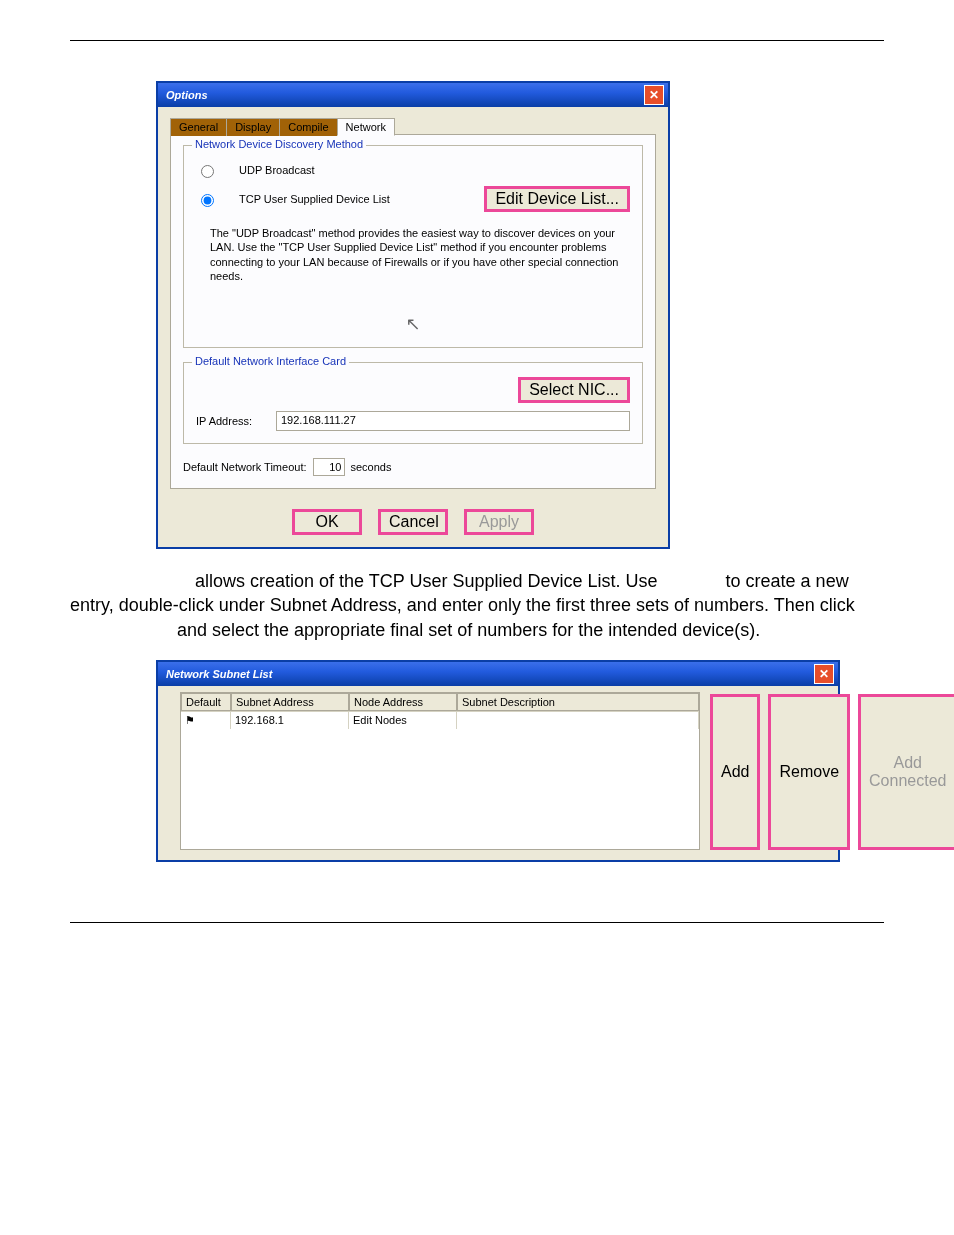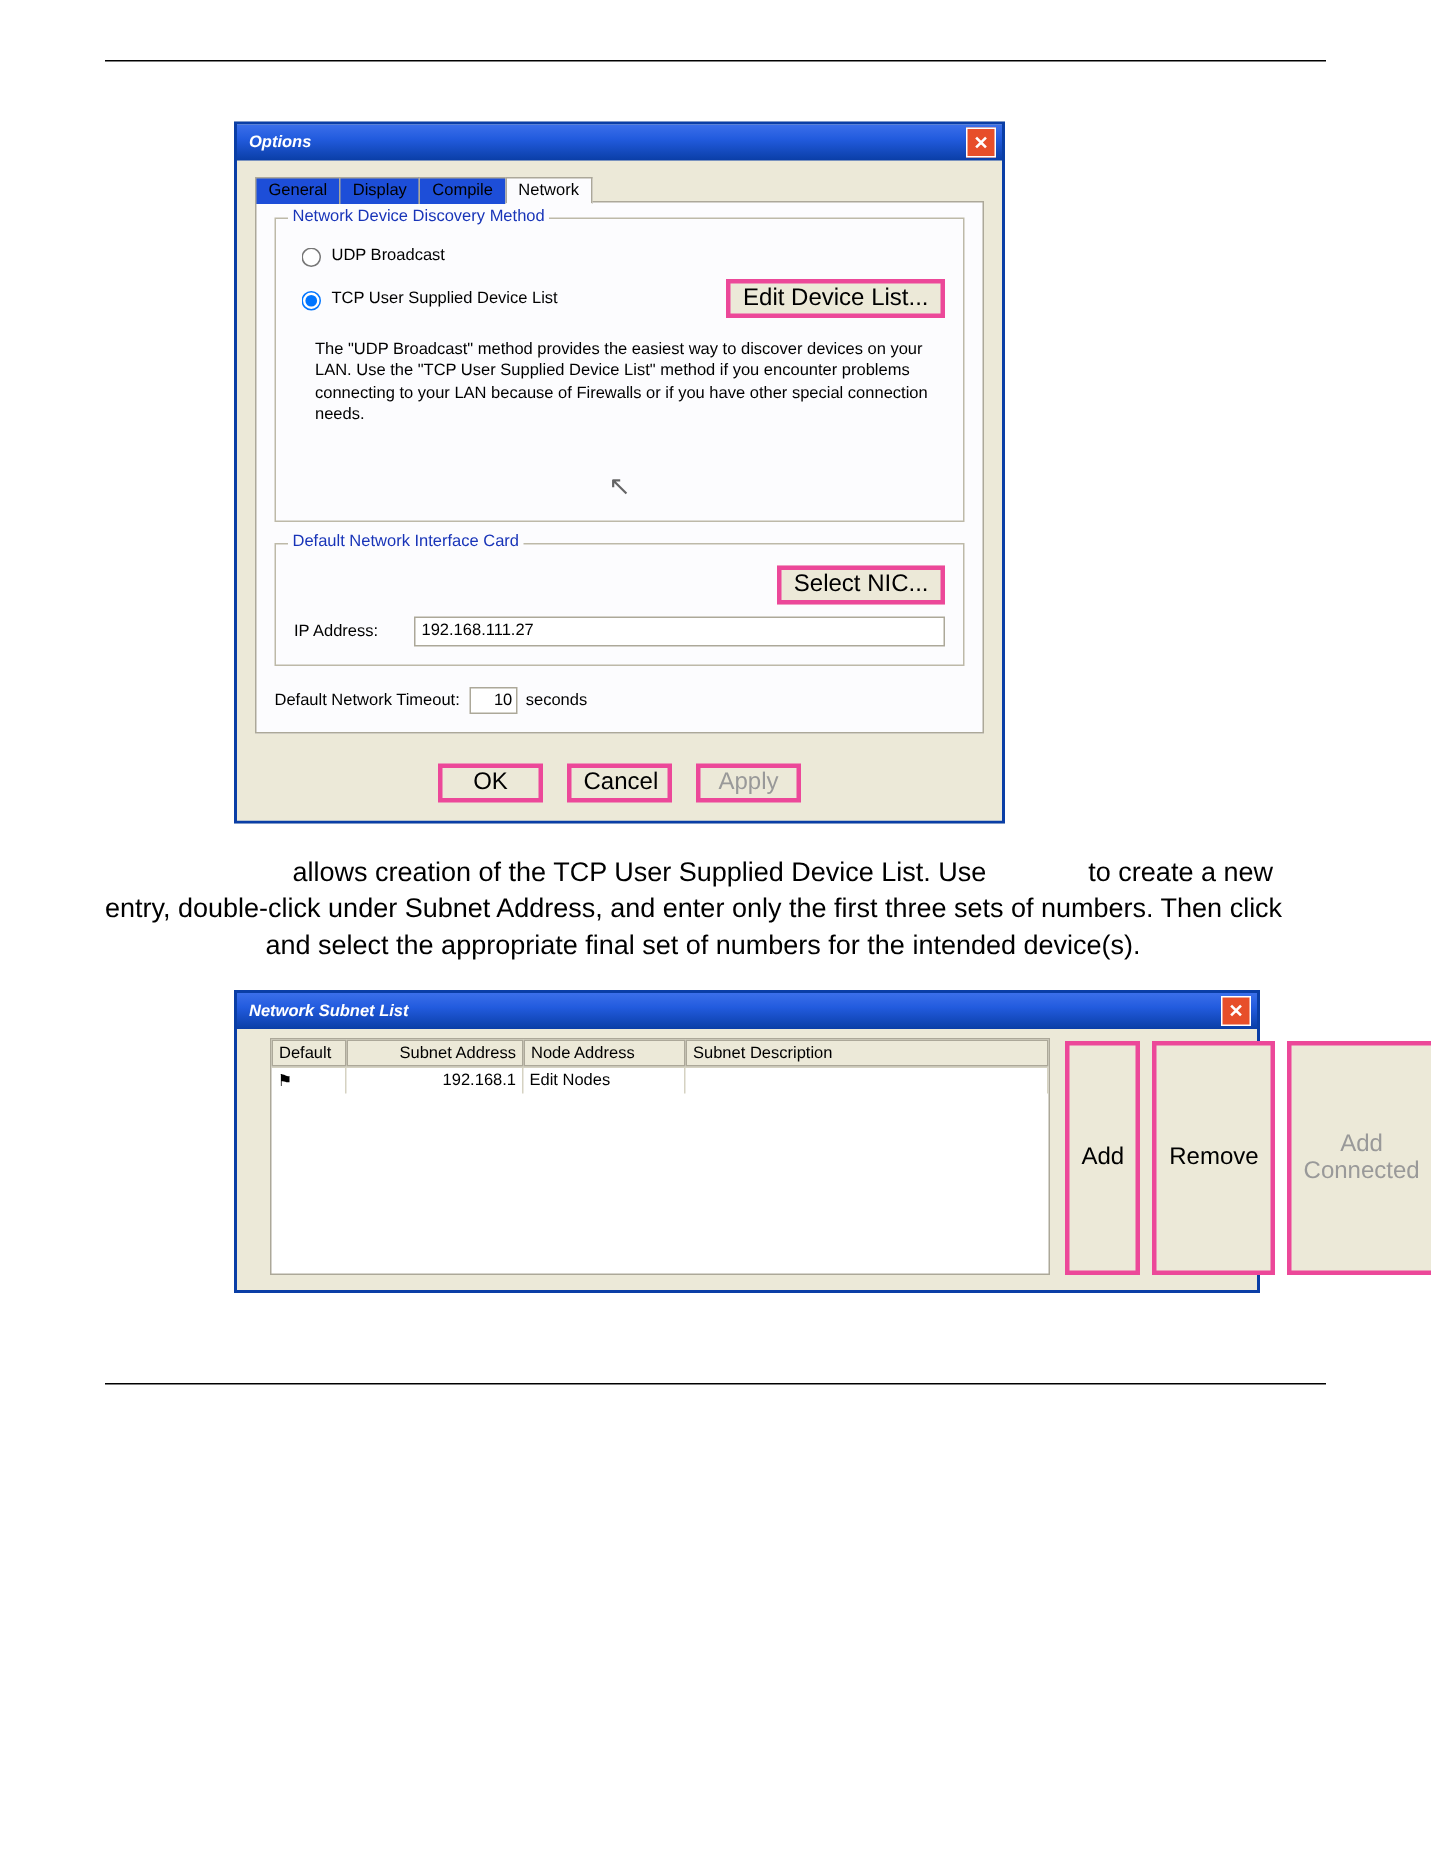--- a/index.html
+++ b/index.html
@@ -64,21 +64,21 @@
     padding: 10px 12px 10px 12px;
   }
 
   .tabs {
     display: flex;
     margin-bottom: -1px;
   }
   .tab {
     border: 1px solid #aca899;
     border-bottom: none;
-    background: #1d4ed8;
+    background: #a16207;
     padding: 2px 8px;
     margin-right: -1px;
     cursor: pointer;
     position: relative;
     top: 1px;
   }
   .tab.active {
     background: #fcfcfe;
     border-bottom: 1px solid #fcfcfe;
     z-index: 2;
@@ -103,21 +103,21 @@
     background: #fcfcfe;
     color: #1834b8;
     padding: 0 3px;
   }
 
   .radio-row {
     display: flex;
     align-items: center;
     margin: 2px 0 8px 0;
   }
-  .radio-row label { margin-left: 4px; }
+  .radio-row label { margin-left: 22px; }
   .radio-line {
     display: flex;
     align-items: center;
     justify-content: space-between;
   }
   .small-btn {
     border: 3px solid #ec4899;
     background: #ece9d8;
     padding: 1px 8px;
     cursor: pointer;
@@ -210,21 +210,21 @@
     display: flex;
     background: #ece9d8;
   }
   .gh {
     border: 1px solid #aca899;
     padding: 2px 4px;
     box-sizing: border-box;
     background: #ece9d8;
   }
   .col-default { width: 50px; }
-  .col-subnet  { width: 118px; text-align: right; }
+  .col-subnet  { width: 118px; }
   .col-node    { width: 108px; }
   .col-desc    { flex: 1; }
   .grid-row {
     display: flex;
     border-top: 1px solid #d5d2c2;
   }
   .gc {
     border-right: 1px solid #d5d2c2;
     padding: 2px 4px;
     box-sizing: border-box;

